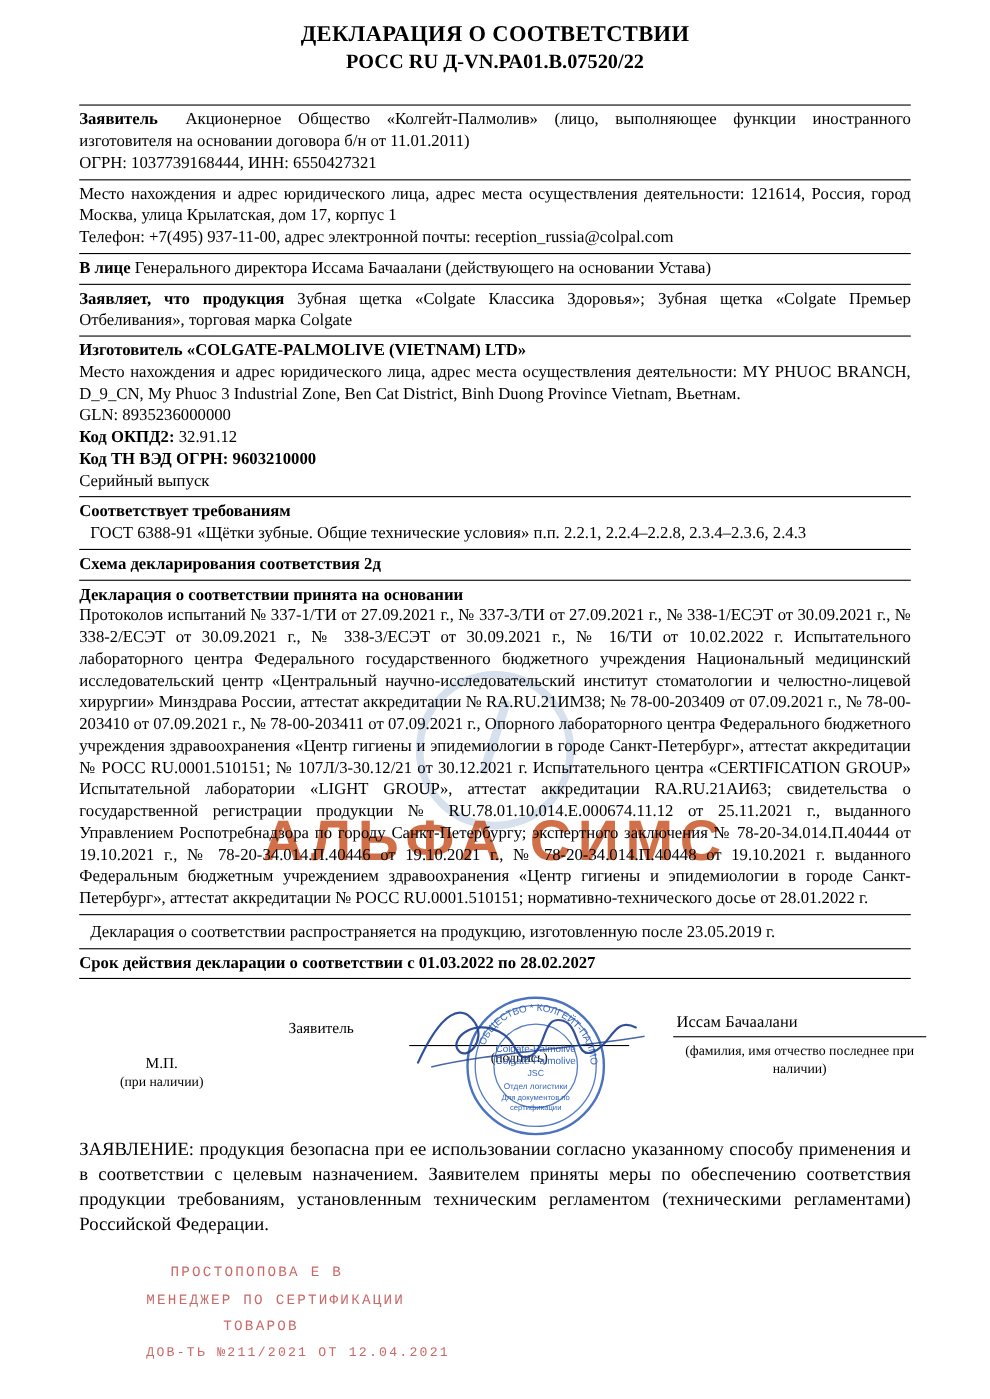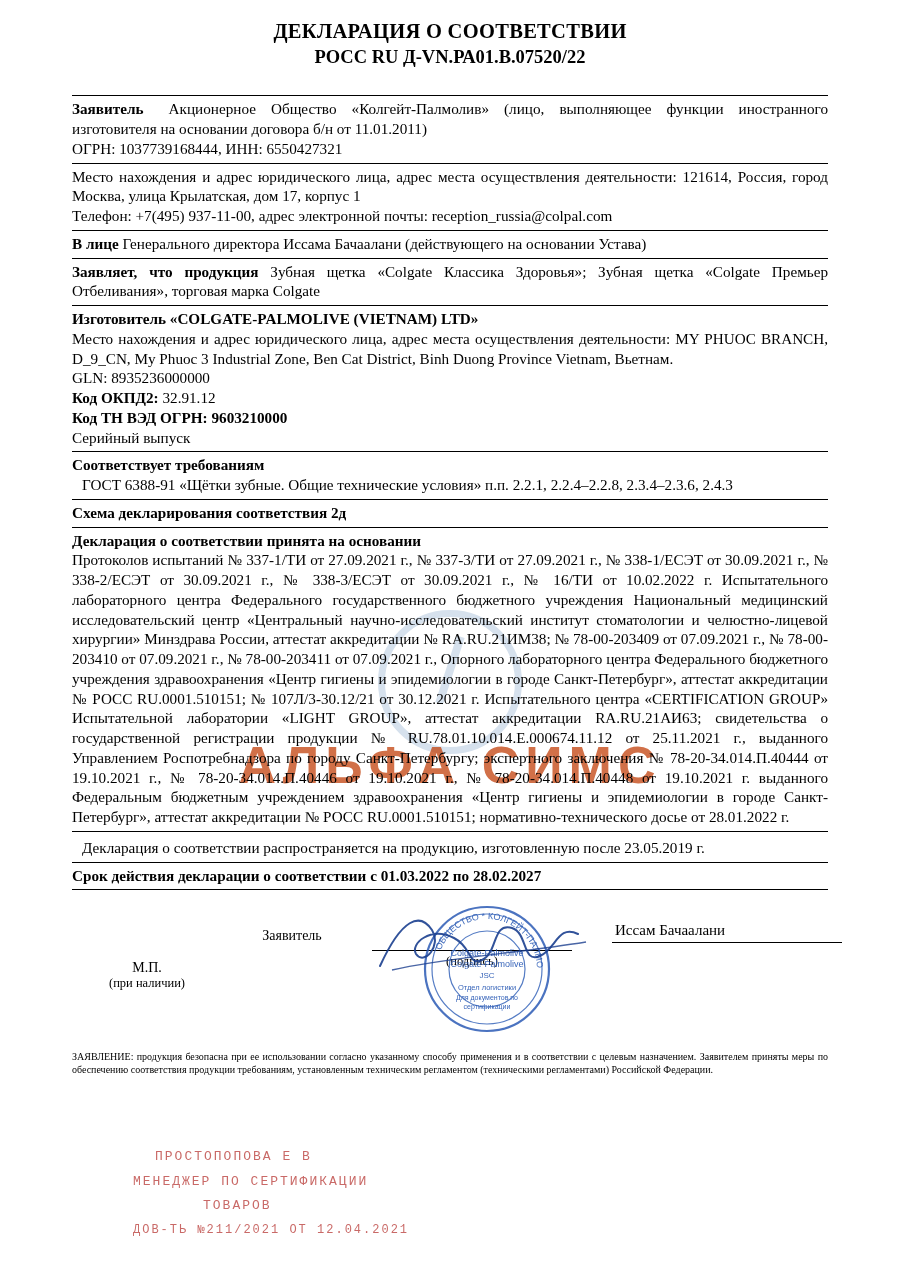--- a/index.html
+++ b/index.html
@@ -175,22 +175,22 @@
   }
   .stamp {
     position: absolute;
     left: 340px;
     top: -18px;
     width: 150px;
     height: 150px;
     z-index: 3;
   }
   .statement {
-    margin-top: 20px;
-    font-size: 10px;
+    margin-top: 4px;
+    font-size: 17px;
     line-height: 1.32;
     text-align: justify;
   }
   .footer-stamp {
     position: absolute;
     left: 118px;
     top: 1145px;
     z-index: 3;
     color: #c0504d;
     font-family: "Liberation Mono", monospace;
@@ -324,20 +324,21 @@
       <svg class="ink" viewBox="0 0 230 70">
         <path d="M8 58 C 30 10, 48 4, 60 22 C 70 38, 52 58, 44 46 C 38 36, 58 18, 82 30 C 100 39, 96 58, 110 52 C 126 45, 120 14, 140 20 C 156 25, 150 56, 168 48 C 184 41, 186 16, 206 26" fill="none" stroke="#1b3f8f" stroke-width="2" stroke-linecap="round" opacity="0.9"></path>
         <path d="M20 62 C 70 50, 140 46, 214 34" fill="none" stroke="#1b3f8f" stroke-width="1.4" opacity="0.8"></path>
       </svg>
 
       <div class="sig-line-left"></div>
       <div class="sig-podpis">(подпись)</div>
 
       <div class="sig-name">Иссам Бачаалани</div>
       <div class="sig-line-right"></div>
+      <div class="sig-note">(фамилия, имя отчество последнее при наличии)</div>
     </div>
 
     <div class="statement">ЗАЯВЛЕНИЕ: продукция безопасна при ее использовании согласно указанному способу применения и в соответствии с целевым назначением. Заявителем приняты меры по обеспечению соответствия продукции требованиям, установленным техническим регламентом (техническими регламентами) Российской Федерации.</div>
 
   </div>
 
   <div class="footer-stamp">
     <div class="fs-1">ПРОСТОПОПОВА  Е В</div>
     <div class="fs-2">МЕНЕДЖЕР ПО СЕРТИФИКАЦИИ</div>
     <div class="fs-3">ТОВАРОВ</div>

